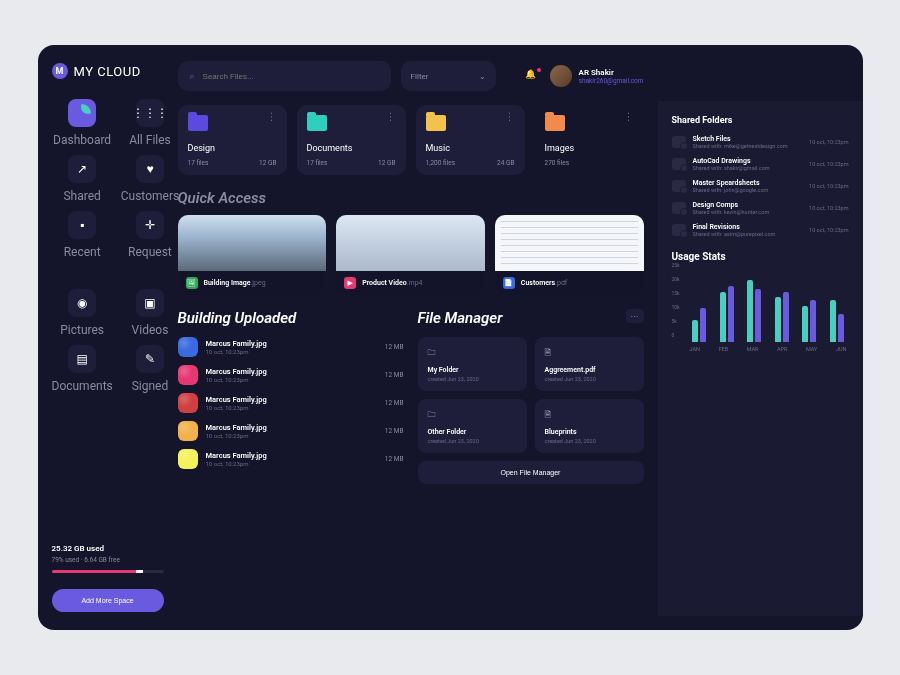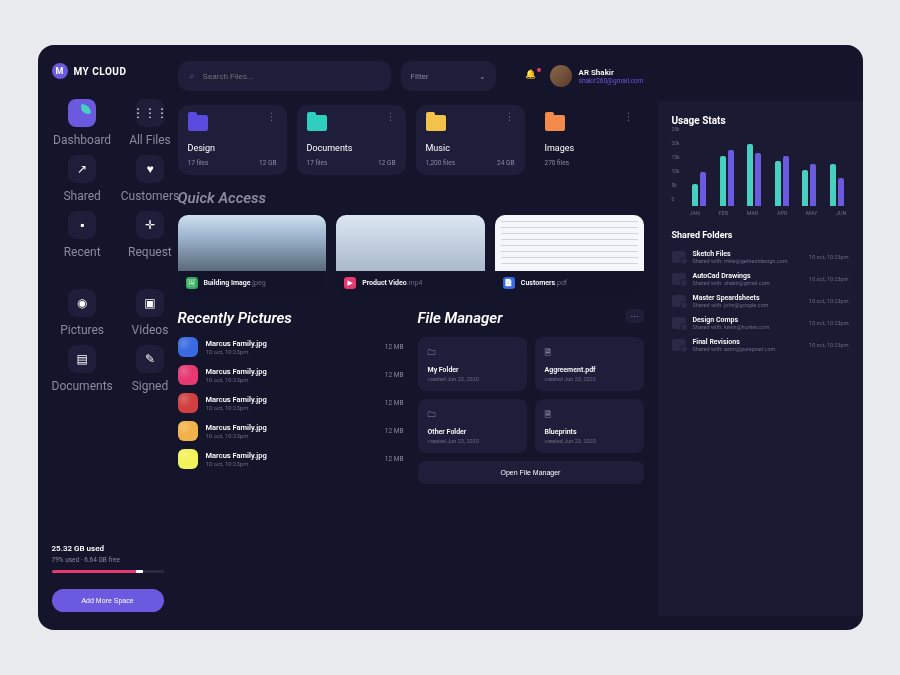--- a/index.html
+++ b/index.html
@@ -2,21 +2,21 @@
 <html><head>
 <meta charset="utf-8">
 <style>
   * { box-sizing: border-box; margin: 0; padding: 0; }
   body { background: #e9eaed; font-family: -apple-system, BlinkMacSystemFont, 'Segoe UI', Roboto, sans-serif; display: flex; align-items: center; justify-content: center; min-height: 675px; }
   .app { width: 825px; height: 585px; background: #14142b; border-radius: 16px; display: flex; overflow: hidden; color: #fff; font-size: 9px; }
   
   .sidebar { width: 140px; padding: 18px 14px; display: flex; flex-direction: column; }
   .logo { display: flex; align-items: center; gap: 6px; margin-bottom: 20px; }
   .logo-badge { width: 16px; height: 16px; background: #6a5ae0; border-radius: 50%; display: flex; align-items: center; justify-content: center; font-size: 9px; font-weight: 700; }
-  .logo-text { font-size: 10px; font-weight: 700; letter-spacing: 0.5px; }
+  .logo-text { font-size: 13px; font-weight: 400; letter-spacing: 0.5px; }
   .nav-grid { display: grid; grid-template-columns: 1fr 1fr; gap: 8px 8px; }
   .nav-item { display: flex; flex-direction: column; align-items: center; gap: 6px; cursor: pointer; }
   .nav-icon { width: 28px; height: 28px; background: #1e1e3a; border-radius: 8px; display: flex; align-items: center; justify-content: center; font-size: 12px; }
   .nav-item.active .nav-icon { background: #6a5ae0; }
   .nav-label { font-size: 12px; color: #8a8aa3; }
   .nav-spacer { height: 14px; grid-column: 1 / -1; }
   .storage { margin-top: auto; }
   .storage-line1 { font-size: 8px; font-weight: 600; }
   .storage-line2 { font-size: 6.5px; color: #8a8aa3; margin-top: 3px; }
   .storage-bar { height: 3px; background: #2a2a45; border-radius: 2px; margin-top: 6px; position: relative; overflow: hidden; }
@@ -266,21 +266,21 @@
   <div class="qa-foot">
                 <div class="qa-badge" style="background:#3a6ae0">📄</div>
   <div class="qa-label">Customers<span class="ext">.pdf</span></div>
               </div>
             </div>
           </div>
       </div>
 
       <div class="bottom">
         <div>
-          <div class="section-title">Recently Pictures</div>
+          <div class="section-title">Building Uploaded</div>
           <div class="recent-list" id="recent-list">
               <div class="recent-row">
                 <div class="thumb" style="background:radial-gradient(circle at 30% 30%, #fff3, transparent 40%), #3a6ae0"></div>
   <div>
                   <div class="rec-name">Marcus Family.jpg</div>
                   <div class="rec-meta">10 oct, 10:23pm</div>
                 </div>
   <div class="rec-size">12 MB</div>
               </div>
               <div class="recent-row">
@@ -344,20 +344,65 @@
   <div class="fm-sub">created Jun 23, 2020</div>
               </div>
             </div>
           <button class="fm-open">Open File Manager</button>
         </div>
       </div>
 
     </div>
 
     <div class="right">
+      <div>
+        <div class="us-title" style="font-size:9px;">Shared Folders</div>
+        <div class="sf-list" id="sf-list" style="margin-top:10px;">
+            <div class="sf-row">
+              <div class="sf-icon"></div>
+  <div>
+                <div class="sf-name">Sketch Files</div>
+  <div class="sf-sub">Shared with: mike@getnextdesign.com</div>
+              </div>
+  <div class="sf-time">10 oct, 10:23pm</div>
+            </div>
+            <div class="sf-row">
+              <div class="sf-icon"></div>
+  <div>
+                <div class="sf-name">AutoCad Drawings</div>
+  <div class="sf-sub">Shared with: shakir@gmail.com</div>
+              </div>
+  <div class="sf-time">10 oct, 10:23pm</div>
+            </div>
+            <div class="sf-row">
+              <div class="sf-icon"></div>
+  <div>
+                <div class="sf-name">Master Speardsheets</div>
+  <div class="sf-sub">Shared with: john@google.com</div>
+              </div>
+  <div class="sf-time">10 oct, 10:23pm</div>
+            </div>
+            <div class="sf-row">
+              <div class="sf-icon"></div>
+  <div>
+                <div class="sf-name">Design Comps</div>
+  <div class="sf-sub">Shared with: kevin@hunter.com</div>
+              </div>
+  <div class="sf-time">10 oct, 10:23pm</div>
+            </div>
+            <div class="sf-row">
+              <div class="sf-icon"></div>
+  <div>
+                <div class="sf-name">Final Revisions</div>
+  <div class="sf-sub">Shared with: asim@purepixel.com</div>
+              </div>
+  <div class="sf-time">10 oct, 10:23pm</div>
+            </div>
+          </div>
+      </div>
       <div>
         <div class="us-title">Usage Stats</div>
         <div class="chart-wrap">
           <div class="y-axis" id="y-axis">
               <span>25k</span>
               <span>20k</span>
               <span>15k</span>
               <span>10k</span>
               <span>5k</span>
               <span>0</span>
@@ -391,61 +436,16 @@
           <div class="chart-axis" id="chart-axis">
               <span>JAN</span>
               <span>FEB</span>
               <span>MAR</span>
               <span>APR</span>
               <span>MAY</span>
               <span>JUN</span>
             </div>
         </div>
       </div>
-      <div>
-        <div class="us-title" style="font-size:9px;">Shared Folders</div>
-        <div class="sf-list" id="sf-list" style="margin-top:10px;">
-            <div class="sf-row">
-              <div class="sf-icon"></div>
-  <div>
-                <div class="sf-name">Sketch Files</div>
-  <div class="sf-sub">Shared with: mike@getnextdesign.com</div>
-              </div>
-  <div class="sf-time">10 oct, 10:23pm</div>
-            </div>
-            <div class="sf-row">
-              <div class="sf-icon"></div>
-  <div>
-                <div class="sf-name">AutoCad Drawings</div>
-  <div class="sf-sub">Shared with: shakir@gmail.com</div>
-              </div>
-  <div class="sf-time">10 oct, 10:23pm</div>
-            </div>
-            <div class="sf-row">
-              <div class="sf-icon"></div>
-  <div>
-                <div class="sf-name">Master Speardsheets</div>
-  <div class="sf-sub">Shared with: john@google.com</div>
-              </div>
-  <div class="sf-time">10 oct, 10:23pm</div>
-            </div>
-            <div class="sf-row">
-              <div class="sf-icon"></div>
-  <div>
-                <div class="sf-name">Design Comps</div>
-  <div class="sf-sub">Shared with: kevin@hunter.com</div>
-              </div>
-  <div class="sf-time">10 oct, 10:23pm</div>
-            </div>
-            <div class="sf-row">
-              <div class="sf-icon"></div>
-  <div>
-                <div class="sf-name">Final Revisions</div>
-  <div class="sf-sub">Shared with: asim@purepixel.com</div>
-              </div>
-  <div class="sf-time">10 oct, 10:23pm</div>
-            </div>
-          </div>
-      </div>
     </div>
   </div>
 
 </div>
 
 </body></html>

